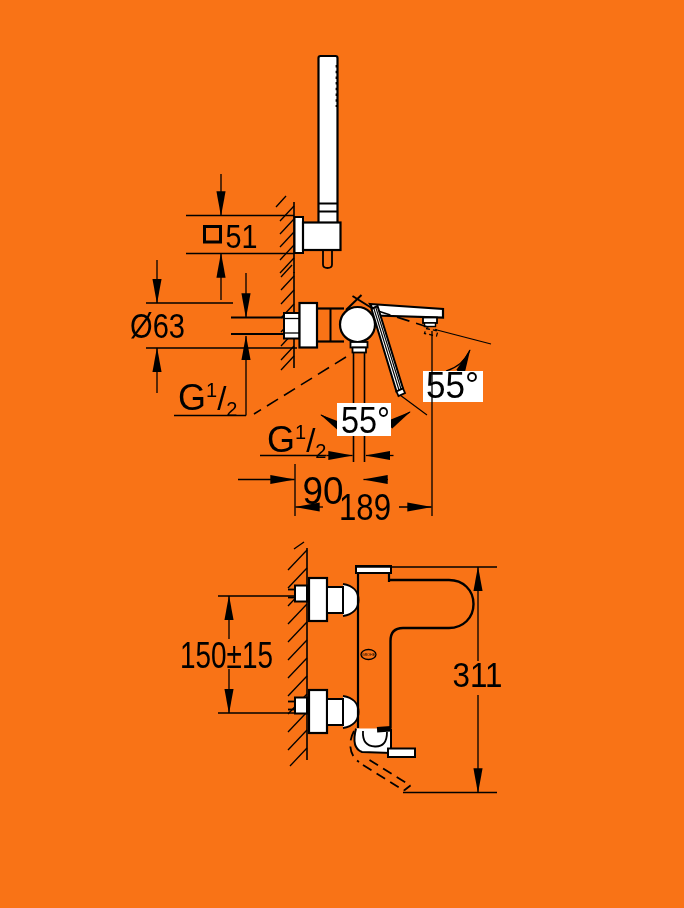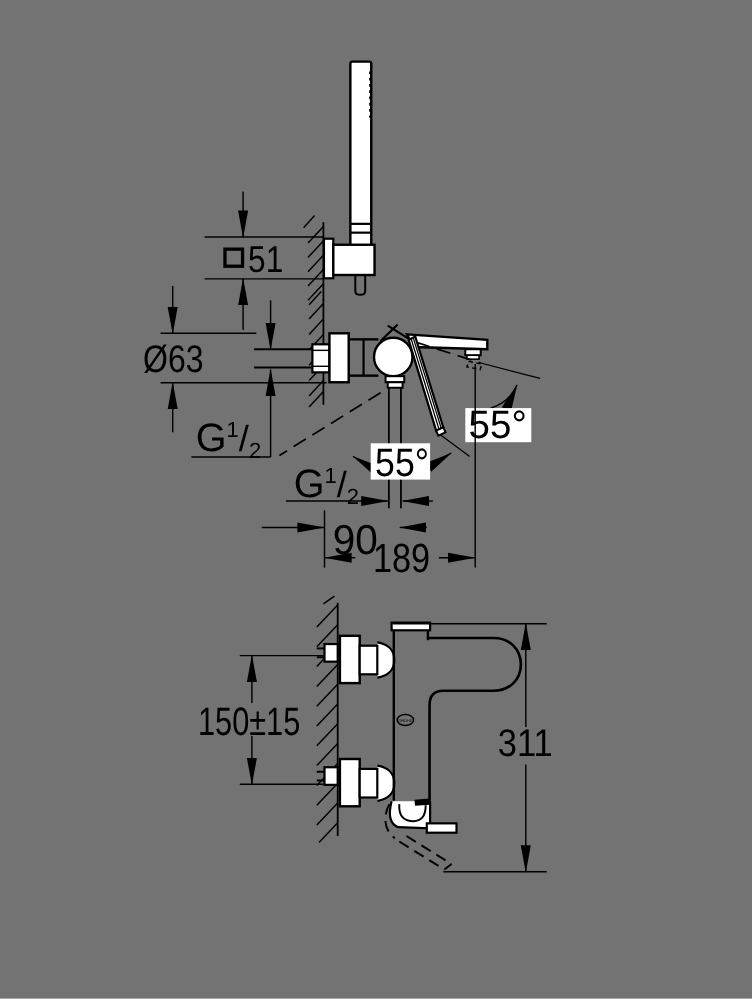--- a/index.html
+++ b/index.html
@@ -1,16 +1,16 @@
 <!DOCTYPE html>
 <html><head>
 <meta charset="utf-8">
 <style>
   html,body{margin:0;padding:0;background:#ffffff;}
-  #page{width:684px;height:908px;background:#737373;position:relative;margin:0 auto;overflow:hidden;}
+  #page{width:684px;height:908px;background:#f97316;position:relative;margin:0 auto;overflow:hidden;}
   svg{display:block;}
   .s1 {stroke:#000;stroke-width:1.3;fill:none;}
   .s15{stroke:#000;stroke-width:1.6;fill:none;}
   .s18{stroke:#000;stroke-width:1.8;fill:#fff;}
   .s18n{stroke:#000;stroke-width:1.8;fill:none;}
   .s2 {stroke:#000;stroke-width:2;fill:#fff;}
   .s2n{stroke:#000;stroke-width:2;fill:none;}
   .s22{stroke:#000;stroke-width:2.2;fill:#fff;}
   .s22n{stroke:#000;stroke-width:2.2;fill:none;}
   .s24n{stroke:#000;stroke-width:2.4;fill:none;}

